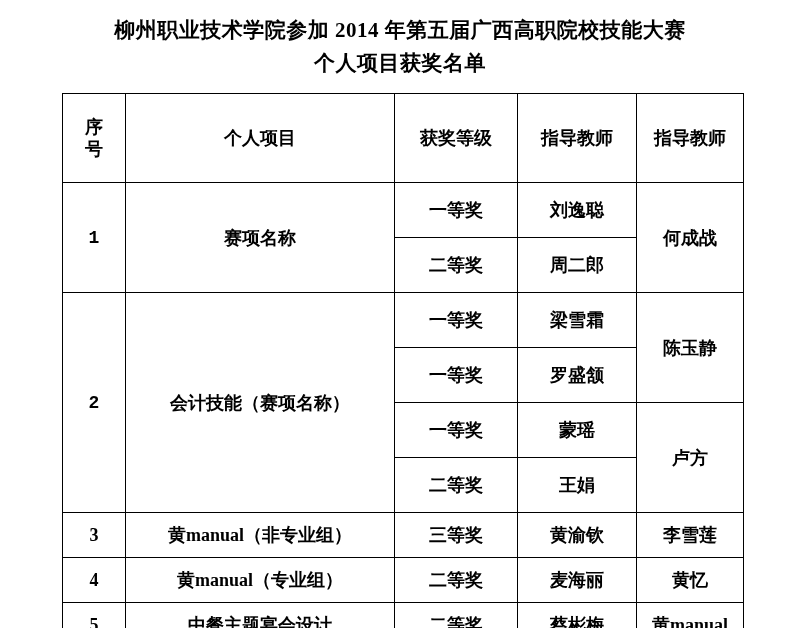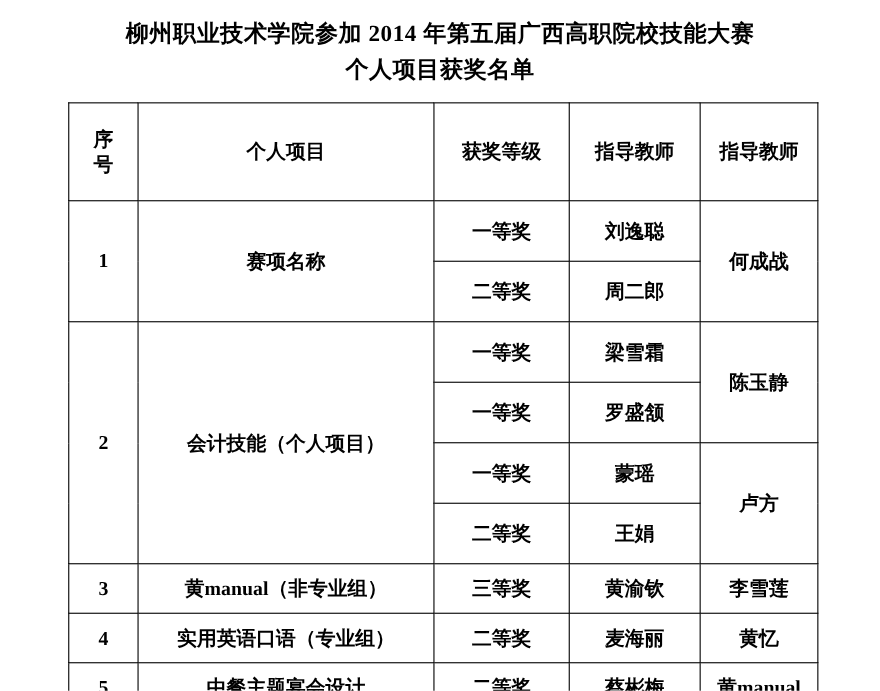--- a/index.html
+++ b/index.html
@@ -56,21 +56,21 @@
   td.col-name  { width: 118px; }
   td.col-teacher { width: 106px; }
 
   .hdr-no {
     line-height: 1.25;
     font-size: 18px;
   }
   .hdr-no span { display: block; }
   tr.header-row td { height: 88px; }
 
-  tr.r-tall td { height: 54px; }
+  tr.r-tall td { height: 54px; font-family: Liberation Mono, monospace; }
 </style>
 </head>
 <body>
 
 <div class="page">
 
   <div class="title-block">
     <div class="title-line">柳州职业技术学院参加 2014 年第五届广西高职院校技能大赛</div>
     <div class="title-line">个人项目获奖名单</div>
   </div>
@@ -98,21 +98,21 @@
           <td class="col-name">刘逸聪</td>
           <td class="col-teacher" rowspan="2">何成战</td>
         </tr>
         <tr class="r-tall">
           <td class="col-level">二等奖</td>
           <td class="col-name">周二郎</td>
         </tr>
 
         <tr class="r-tall">
           <td class="col-no" rowspan="4">2</td>
-          <td class="col-event" rowspan="4">会计技能（个人项目）</td>
+          <td class="col-event" rowspan="4">会计技能（赛项名称）</td>
           <td class="col-level">一等奖</td>
           <td class="col-name">梁雪霜</td>
           <td class="col-teacher" rowspan="2">陈玉静</td>
         </tr>
         <tr class="r-tall">
           <td class="col-level">一等奖</td>
           <td class="col-name">罗盛颔</td>
         </tr>
         <tr class="r-tall">
           <td class="col-level">一等奖</td>
@@ -127,21 +127,21 @@
         <tr>
           <td class="col-no">3</td>
           <td class="col-event">黄manual（非专业组）</td>
           <td class="col-level">三等奖</td>
           <td class="col-name">黄渝钦</td>
           <td class="col-teacher">李雪莲</td>
         </tr>
 
         <tr>
           <td class="col-no">4</td>
-          <td class="col-event">实用英语口语（专业组）</td>
+          <td class="col-event">黄manual（专业组）</td>
           <td class="col-level">二等奖</td>
           <td class="col-name">麦海丽</td>
           <td class="col-teacher">黄忆</td>
         </tr>
 
         <tr>
           <td class="col-no">5</td>
           <td class="col-event">中餐主题宴会设计</td>
           <td class="col-level">二等奖</td>
           <td class="col-name">蔡彬梅</td>

